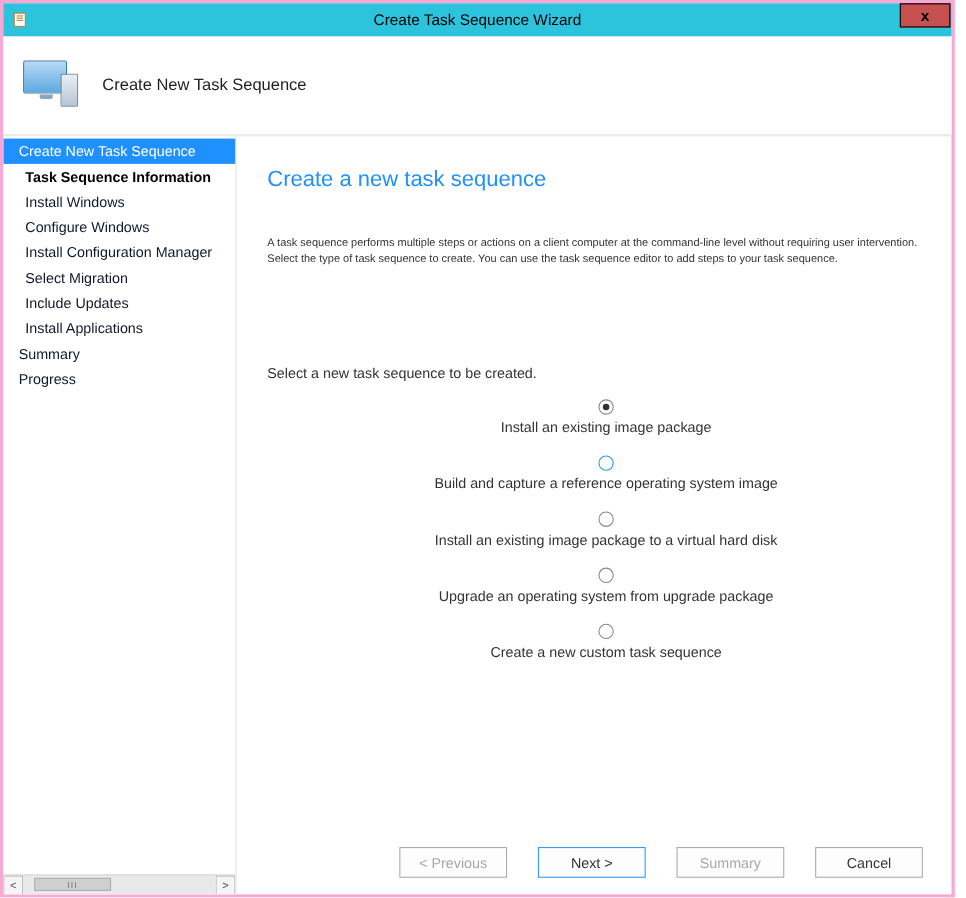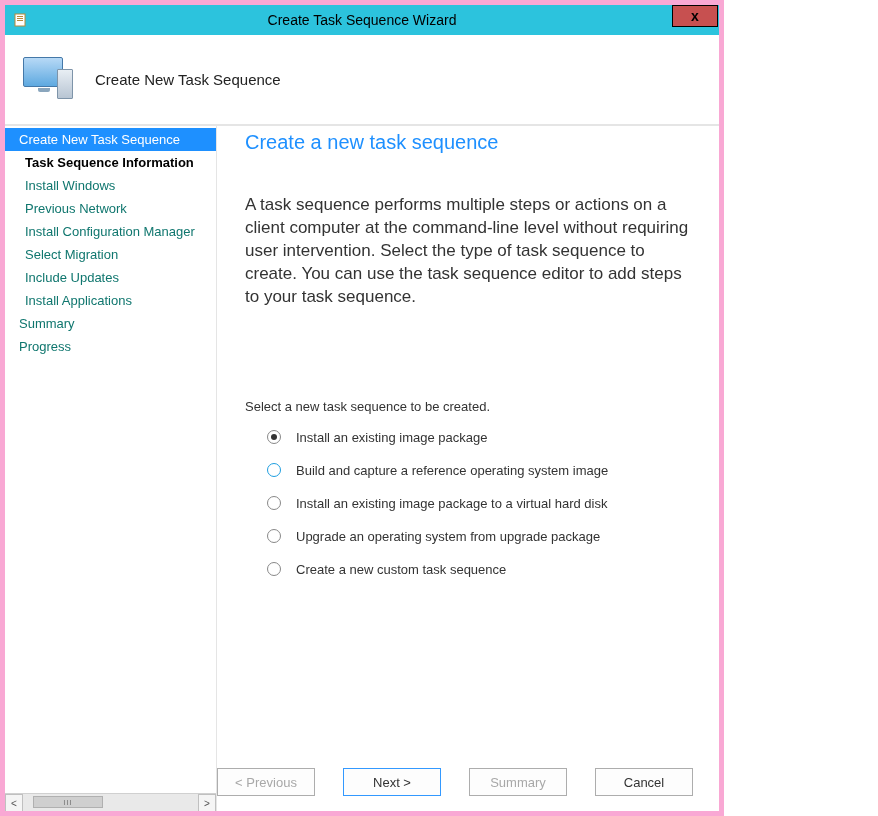--- a/index.html
+++ b/index.html
@@ -5,23 +5,23 @@
     * { box-sizing: border-box; margin: 0; padding: 0; }
     body {
       font-family: "Segoe UI", Tahoma, sans-serif;
       font-size: 13px;
       background: #fff;
       width: 878px;
       height: 816px;
       overflow: hidden;
     }
     .window {
-      width: 724px;
+      width: 868px;
       height: 816px;
-      border: 5px solid #f9a8d4;
+      border: 3px solid #f9a8d4;
       display: flex;
       flex-direction: column;
       background: #fff;
     }
     .titlebar {
       height: 30px;
       background: #2cc3dd;
       display: flex;
       align-items: center;
       position: relative;
@@ -107,21 +107,21 @@
       flex-direction:column;
       overflow: hidden;
     }
     .sidebar-list {
       flex:1;
       overflow:hidden;
       padding-top: 2px;
     }
     .side-item {
       padding: 4px 8px 4px 14px;
-      color: #0f766e;
+      color: #0f172a;
       white-space: nowrap;
       cursor: default;
       font-size: 13px;
     }
     .side-item.toplevel { padding-left: 14px; }
     .side-item.sub { padding-left: 20px; }
     .side-item.selected {
       background: #1e90ff;
       color: #fff;
     }
@@ -148,46 +148,47 @@
     }
     .main {
       flex:1;
       display:flex;
       flex-direction:column;
       padding: 0;
       min-width:0;
     }
     .main-content {
       flex:1;
-      padding: 5px 28px 10px 28px;
+      padding: 28px 28px 10px 28px;
       overflow:auto;
     }
     .page-title {
       color: #1e90ff;
       font-size: 20px;
       font-weight: 400;
       margin-bottom: 40px;
     }
     .description {
       color: #333;
-      font-size: 17px;
+      font-size: 10px;
       line-height: 1.35;
       margin-bottom: 90px;
       max-width: 600px;
     }
     .select-label {
       color:#333;
       margin-bottom: 16px;
       margin-top: 24px;
     }
     .radio-group { padding-left: 22px; }
     .radio-row {
-      display:flex; align-items:center; gap:15px;
+      display:flex; align-items:center; gap:4px;
       margin-bottom: 18px;
       color:#333;
+      flex-direction:column;
     }
     .radio {
       width:14px;height:14px;border:1.5px solid #888;border-radius:50%;
       display:inline-flex;align-items:center;justify-content:center;
       background:#fff;
     }
     .radio.hover { border-color:#1e9ee0; }
     .radio.checked::after{
       content:"";width:6px;height:6px;border-radius:50%;background:#333;
     }
@@ -243,21 +244,21 @@
     <div class="header-title">Create New Task Sequence</div>
   </div>
 
   <div class="body-area">
 
     <div class="sidebar">
       <div class="sidebar-list">
         <div class="side-item toplevel selected"><span>Create New Task Sequence</span></div>
         <div class="side-item sub bold"><span>Task Sequence Information</span></div>
         <div class="side-item sub"><span>Install Windows</span></div>
-        <div class="side-item sub"><span>Previous Network</span></div>
+        <div class="side-item sub"><span>Configure Windows</span></div>
         <div class="side-item sub"><span>Install Configuration Manager</span></div>
         <div class="side-item sub"><span>Select Migration</span></div>
         <div class="side-item sub"><span>Include Updates</span></div>
         <div class="side-item sub"><span>Install Applications</span></div>
         <div class="side-item toplevel"><span>Summary</span></div>
         <div class="side-item toplevel"><span>Progress</span></div>
       </div>
       <div class="sidebar-scroll">
         <div class="sb-btn">
             <span>&lt;</span>

